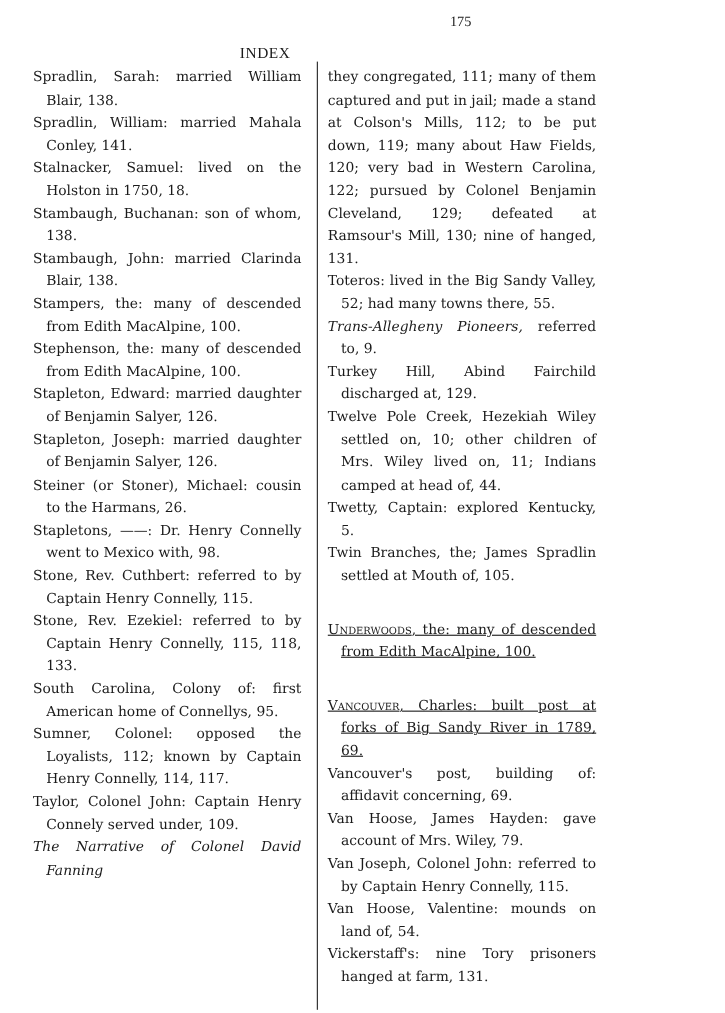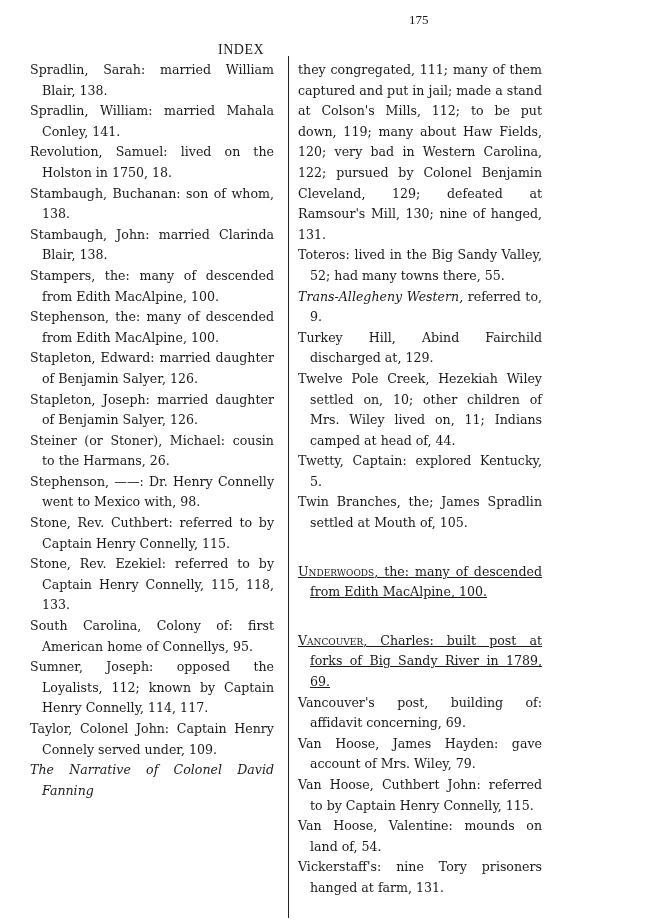--- a/index.html
+++ b/index.html
@@ -34,46 +34,46 @@
 </style>
 </head>
 <body>
 
 <div class="page-title">INDEX</div>
 <div class="page-number">175</div>
 
 <div class="column col-left" id="col-left">
     <p class="entry"><span>Spradlin, Sarah</span><span>: married William Blair, 138.</span></p>
     <p class="entry"><span>Spradlin, William</span><span>: married Mahala Conley, 141.</span></p>
-    <p class="entry"><span>Revolution, Samuel</span><span>: lived on the Holston in 1750, 18.</span></p>
+    <p class="entry"><span>Stalnacker, Samuel</span><span>: lived on the Holston in 1750, 18.</span></p>
     <p class="entry"><span>Stambaugh, Buchanan</span><span>: son of whom, 138.</span></p>
     <p class="entry"><span>Stambaugh, John</span><span>: married Clarinda Blair, 138.</span></p>
     <p class="entry"><span>Stampers, the</span><span>: many of descended from Edith MacAlpine, 100.</span></p>
     <p class="entry"><span>Stephenson, the</span><span>: many of descended from Edith MacAlpine, 100.</span></p>
     <p class="entry"><span>Stapleton, Edward</span><span>: married daughter of Benjamin Salyer, 126.</span></p>
     <p class="entry"><span>Stapleton, Joseph</span><span>: married daughter of Benjamin Salyer, 126.</span></p>
     <p class="entry"><span>Steiner (or Stoner), Michael</span><span>: cousin to the Harmans, 26.</span></p>
-    <p class="entry"><span>Stephenson, ——</span><span>: Dr. Henry Connelly went to Mexico with, 98.</span></p>
+    <p class="entry"><span>Stapletons, ——</span><span>: Dr. Henry Connelly went to Mexico with, 98.</span></p>
     <p class="entry"><span>Stone, Rev. Cuthbert</span><span>: referred to by Captain Henry Connelly, 115.</span></p>
     <p class="entry"><span>Stone, Rev. Ezekiel</span><span>: referred to by Captain Henry Connelly, 115, 118, 133.</span></p>
     <p class="entry"><span>South Carolina, Colony of</span><span>: first American home of Connellys, 95.</span></p>
-    <p class="entry"><span>Sumner, Joseph</span><span>: opposed the Loyalists, 112; known by Captain Henry Connelly, 114, 117.</span></p>
+    <p class="entry"><span>Sumner, Colonel</span><span>: opposed the Loyalists, 112; known by Captain Henry Connelly, 114, 117.</span></p>
     <p class="entry"><span>Taylor, Colonel John</span><span>: Captain Henry Connely served under, 109.</span></p>
     <p class="entry"><span class="it">The Narrative of Colonel David Fanning</span></p>
   </div>
 <div class="divider"></div>
 <div class="column col-right" id="col-right">
     <p class="entry" style="padding-left: 0px; text-indent: 0px;"><span>they congregated, 111; many of them captured and put in jail; made a stand at Colson's Mills, 112; to be put down, 119; many about Haw Fields, 120; very bad in Western Carolina, 122; pursued by Colonel Benjamin Cleveland, 129; defeated at Ramsour's Mill, 130; nine of hanged, 131.</span></p>
     <p class="entry"><span>Toteros</span><span>: lived in the Big Sandy Valley, 52; had many towns there, 55.</span></p>
-    <p class="entry"><span class="it">Trans-Allegheny Western,</span><span> referred to, 9.</span></p>
+    <p class="entry"><span class="it">Trans-Allegheny Pioneers,</span><span> referred to, 9.</span></p>
     <p class="entry"><span>Turkey Hill</span><span>, Abind Fairchild discharged at, 129.</span></p>
     <p class="entry"><span>Twelve Pole Creek</span><span>, Hezekiah Wiley settled on, 10; other children of Mrs. Wiley lived on, 11; Indians camped at head of, 44.</span></p>
     <p class="entry"><span>Twetty, Captain</span><span>: explored Kentucky, 5.</span></p>
     <p class="entry"><span>Twin Branches, the</span><span>; James Spradlin settled at Mouth of, 105.</span></p>
     <p class="entry gap"><span class="sc">Underwoods</span><span>, the: many of descended from Edith MacAlpine, 100.</span></p>
     <p class="entry gap"><span class="sc">Vancouver</span><span>, Charles: built post at forks of Big Sandy River in 1789, 69.</span></p>
     <p class="entry"><span>Vancouver's post</span><span>, building of: affidavit concerning, 69.</span></p>
     <p class="entry"><span>Van Hoose, James Hayden</span><span>: gave account of Mrs. Wiley, 79.</span></p>
-    <p class="entry"><span>Van Hoose, Cuthbert John</span><span>: referred to by Captain Henry Connelly, 115.</span></p>
+    <p class="entry"><span>Van Joseph, Colonel John</span><span>: referred to by Captain Henry Connelly, 115.</span></p>
     <p class="entry"><span>Van Hoose, Valentine</span><span>: mounds on land of, 54.</span></p>
     <p class="entry"><span>Vickerstaff's</span><span>: nine Tory prisoners hanged at farm, 131.</span></p>
     <p class="entry gap"><span class="sc">Wadkins</span><span>, Benedict; affidavit of for Captain Henry Connelly, 121.</span></p>
   </div>
 
 </body></html>

